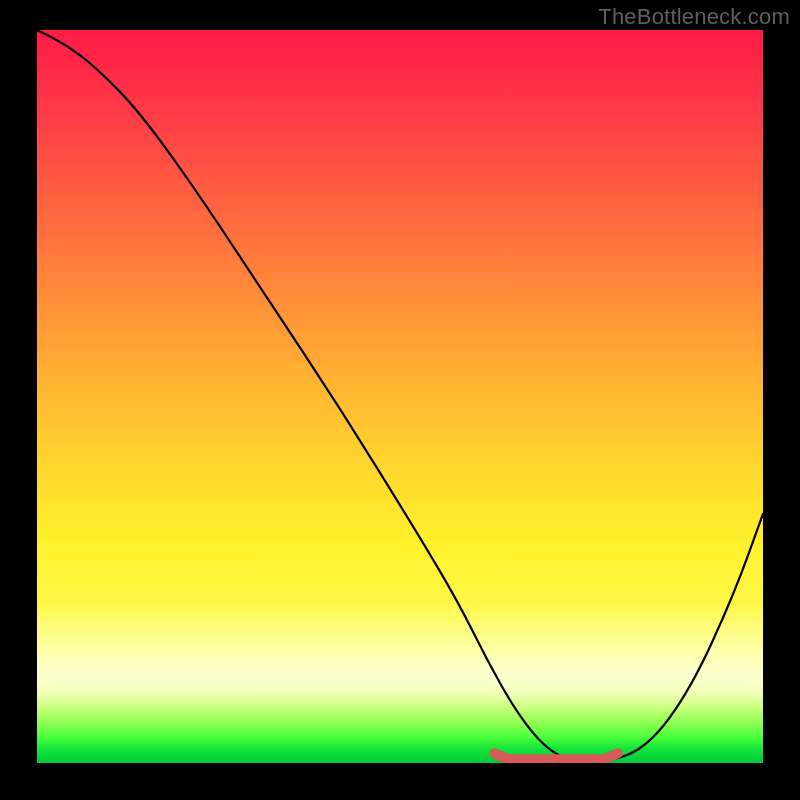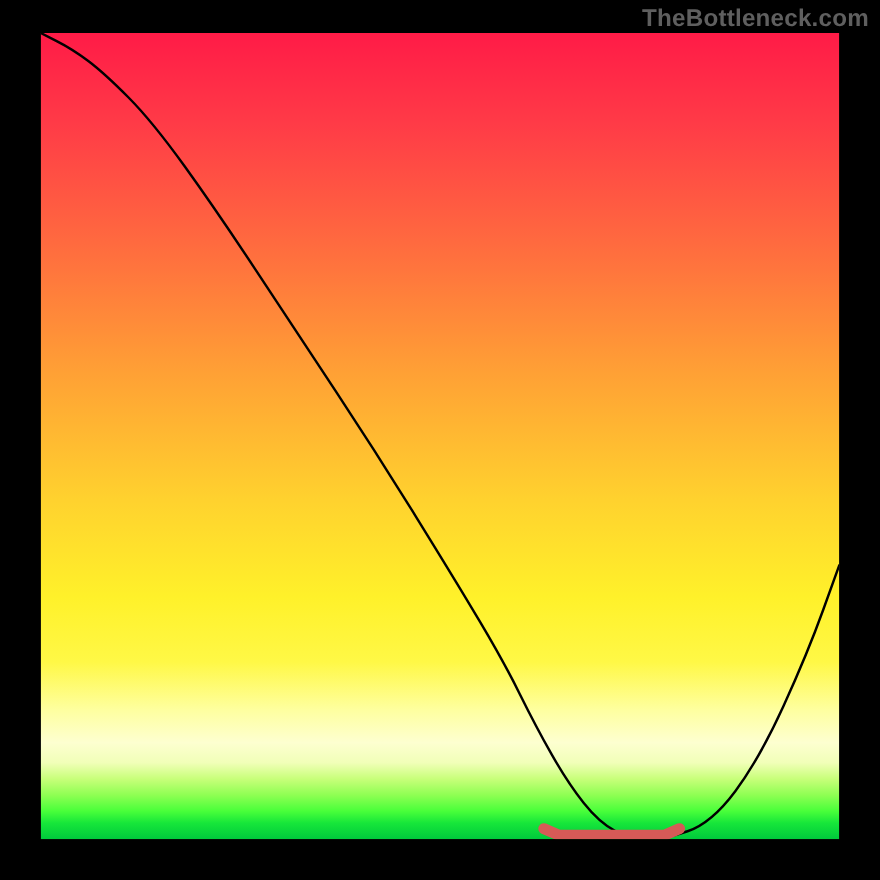--- a/index.html
+++ b/index.html
@@ -16,21 +16,21 @@
     width: 800px;
     height: 800px;
     background: #000;
   }
   .watermark {
     position: absolute;
     top: 4px;
     right: 10px;
     color: #5f5f5f;
     font-size: 22px;
-    font-weight: 700;
+    font-weight: 400;
     letter-spacing: 0.2px;
     z-index: 20;
   }
   .plot {
     position: absolute;
     left: 37px;
     top: 30px;
     width: 726px;
     height: 733px;
     overflow: hidden;

